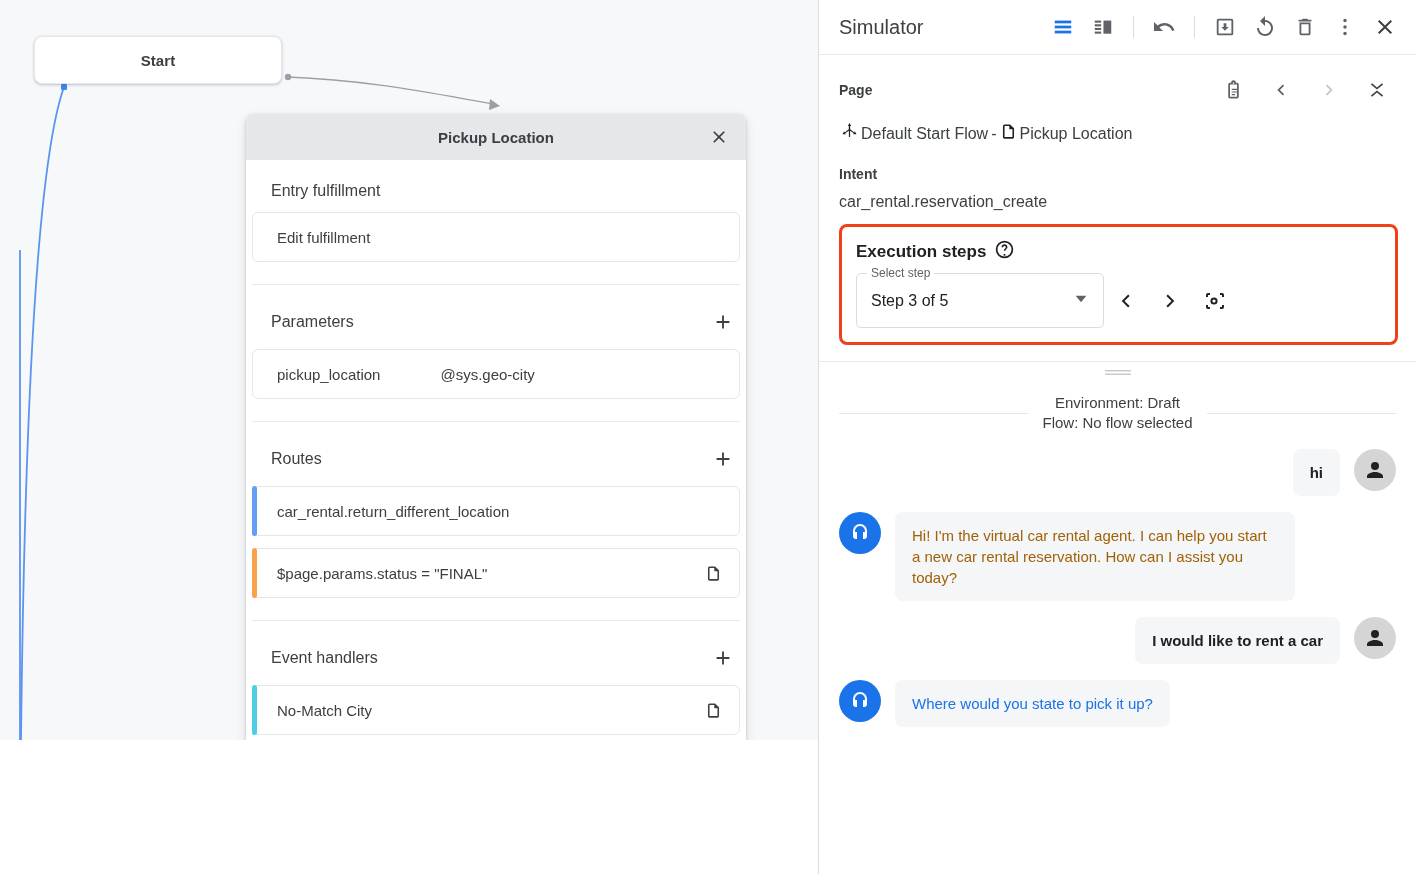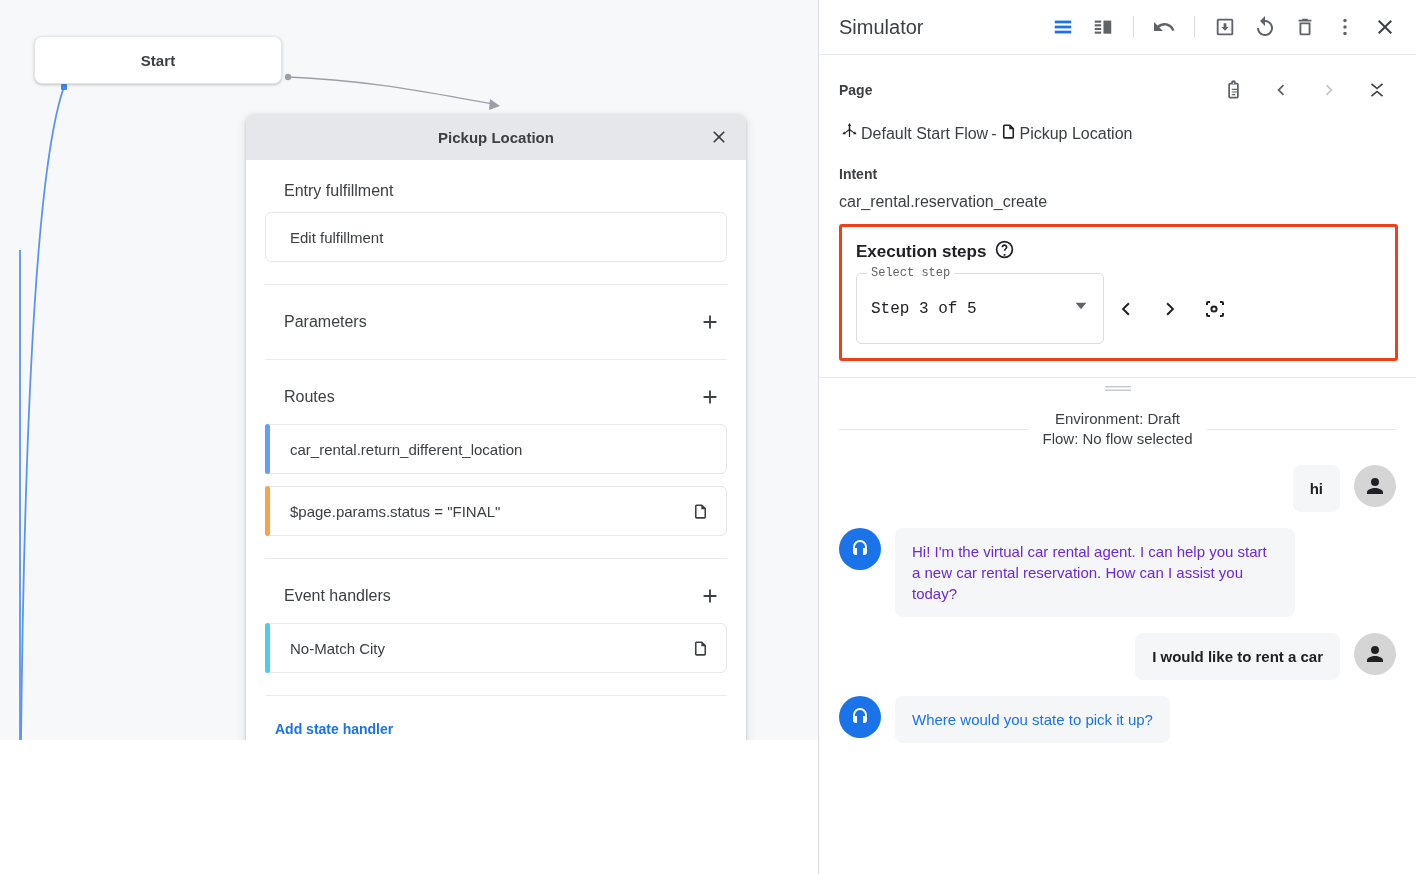--- a/index.html
+++ b/index.html
@@ -45,21 +45,21 @@
     position: relative;
     height: 46px; background: #e6e7eb;
     display: flex; align-items: center; justify-content: center;
   }
   .page-card-header .title { font-size: 15px; font-weight: 700; color: #3c4043; }
   .page-card-header .close {
     position: absolute; right: 12px; top: 50%; transform: translateY(-50%);
     width: 30px; height: 30px; display: flex; align-items: center; justify-content: center;
     cursor: pointer;
   }
-  .page-card-body { padding: 0 19px; }
+  .page-card-body { padding: 0 6px; text-align: right; }
 
   .sect { padding-top: 22px; }
   .sect-head {
     display: flex; align-items: center; justify-content: space-between;
     padding: 0 2px 0 19px;
   }
   .sect-title { font-size: 16px; color: #3c4043; font-weight: 400; }
   .plus { width: 30px; height: 30px; display: flex; align-items: center; justify-content: center; cursor: pointer; }
 
   .row-box {
@@ -116,33 +116,32 @@
   .page-line-wrap .nav-icons { margin-left: auto; display: flex; align-items: center; gap: 10px; }
   .breadcrumb { display: flex; align-items: center; gap: 1px; margin-top: 12px; }
   .breadcrumb .bc-text { font-size: 16px; color: #3c4043; }
   .breadcrumb .dash { font-size: 16px; color: #3c4043; margin: 0 2px; }
   .intent-label { margin-top: 20px; }
   .intent-value { font-size: 16px; color: #3c4043; margin-top: 11px; }
 
   .exec-box {
     margin: 13px 18px 0 20px;
     border: 3px solid #f0401a;
-    border-radius: 3px;
+    border-radius: 8px;
     padding: 12px 14px 14px 14px;
   }
   .exec-title-row { display: flex; align-items: center; gap: 8px; }
   .exec-title { font-size: 17px; font-weight: 700; color: #202124; }
   .step-row { display: flex; align-items: center; margin-top: 9px; }
   .select-field {
     position: relative;
-    width: 248px; height: 71px;
+    width: 248px; height: 55px;
     border: 1px solid #dadce0; border-radius: 5px;
     display: flex; align-items: center; padding: 0 14px;
     cursor: pointer;
-    font-family: Liberation Mono, monospace;
   }
   .select-field .legend {
     position: absolute; top: -8px; left: 10px; background: #fff; padding: 0 4px;
     font-size: 12px; color: #5f6368;
   }
   .select-field .value { font-size: 16px; color: #202124; }
   .select-field .caret { margin-left: auto; }
   .step-row .nav { width: 44px; height: 44px; display: flex; align-items: center; justify-content: center; cursor: pointer; }
 
   .panel-sep { margin-top: 16px; height: 1px; background: #e8eaed; }
@@ -158,21 +157,21 @@
   .avatar {
     width: 42px; height: 42px; border-radius: 50%;
     display: flex; align-items: center; justify-content: center; flex: 0 0 42px;
   }
   .avatar.agent { background: #1a73e8; }
   .avatar.user { background: #d5d5d5; }
   .bubble {
     background: #f4f6f8; border-radius: 8px;
     padding: 13px 17px; font-size: 15px; line-height: 21px; max-width: 400px;
   }
-  .bubble.agent { margin-left: 14px; color: #6d28d9; }
+  .bubble.agent { margin-left: 14px; color: #a16207; }
   .bubble.agent.link { color: #1a73e8; }
   .bubble.user { margin-right: 14px; color: #202124; font-weight: 700; }
 </style>
 </head>
 <body>
 
 <div id="app">
 
   <div class="canvas">
     <svg class="canvas-svg" viewBox="0 0 818 874">
@@ -223,20 +222,24 @@
         </div>
 
         <div class="sect">
           <div class="sect-head">
             <span class="sect-title">Parameters</span>
             <span class="plus">
               <svg width="22" height="22" viewBox="0 0 24 24">
                   <path d="M19 13h-6v6h-2v-6H5v-2h6V5h2v6h6z" fill="#3c4043"></path>
                 </svg>
             </span>
+          </div>
+          <div class="row-box">
+            <span class="lbl">pickup_location</span>
+            <span class="lbl2">@sys.geo-city</span>
           </div>
           <div class="divider"></div>
         </div>
 
         <div class="sect">
           <div class="sect-head">
             <span class="sect-title">Routes</span>
             <span class="plus">
               <svg width="22" height="22" viewBox="0 0 24 24">
                   <path d="M19 13h-6v6h-2v-6H5v-2h6V5h2v6h6z" fill="#3c4043"></path>

